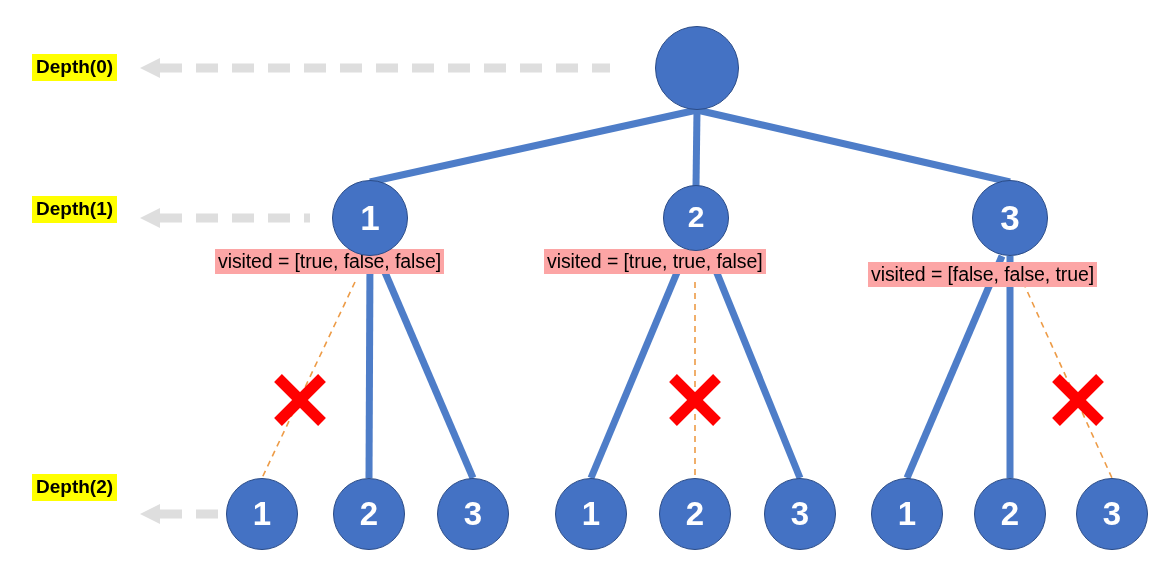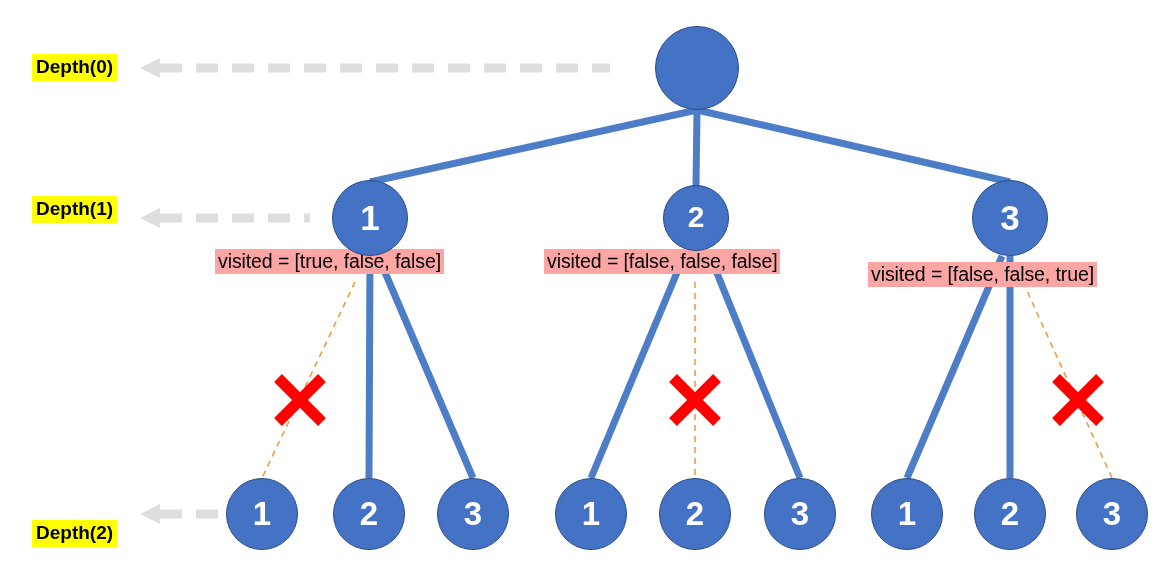--- a/index.html
+++ b/index.html
@@ -99,30 +99,30 @@
       <div class="depth-label" style="left: 32px; top: 54px;">Depth(0)</div>
       <svg class="arrow-dash" width="474" height="30" viewBox="0 0 474 30" style="left: 140px; top: 53px;">
         <polygon points="0,15 20,5 20,25" fill="#dedede"></polygon>
         <line x1="20" y1="15" x2="470" y2="15" stroke="#dedede" stroke-width="9" stroke-dasharray="22 14"></line>
       </svg>
       <div class="depth-label" style="left: 32px; top: 196px;">Depth(1)</div>
       <svg class="arrow-dash" width="174" height="30" viewBox="0 0 174 30" style="left: 140px; top: 203px;">
         <polygon points="0,15 20,5 20,25" fill="#dedede"></polygon>
         <line x1="20" y1="15" x2="170" y2="15" stroke="#dedede" stroke-width="9" stroke-dasharray="22 14"></line>
       </svg>
-      <div class="depth-label" style="left: 32px; top: 520px;">Depth(2)</div>
+      <div class="depth-label" style="left: 32px; top: 474px;">Depth(2)</div>
       <svg class="arrow-dash" width="84" height="30" viewBox="0 0 84 30" style="left: 140px; top: 499px;">
         <polygon points="0,15 20,5 20,25" fill="#dedede"></polygon>
         <line x1="20" y1="15" x2="80" y2="15" stroke="#dedede" stroke-width="9" stroke-dasharray="22 14"></line>
       </svg>
     </div>
 
   <div id="visited-layer">
       <div class="visited-label" style="left: 215px; top: 249px;">visited = [true, false, false]</div>
-      <div class="visited-label" style="left: 544px; top: 249px;">visited = [false, false, false]</div>
+      <div class="visited-label" style="left: 544px; top: 249px;">visited = [true, true, false]</div>
       <div class="visited-label" style="left: 868px; top: 262px;">visited = [false, false, true]</div>
     </div>
 
   <div id="x-layer">
       <svg class="xmark" viewBox="0 0 56 56" style="left: 272px; top: 372px;">
         <line x1="6" y1="6" x2="50" y2="50" stroke="#ff0000" stroke-width="11"></line>
         <line x1="50" y1="6" x2="6" y2="50" stroke="#ff0000" stroke-width="11"></line>
       </svg>
       <svg class="xmark" viewBox="0 0 56 56" style="left: 667px; top: 372px;">
         <line x1="6" y1="6" x2="50" y2="50" stroke="#ff0000" stroke-width="11"></line>

